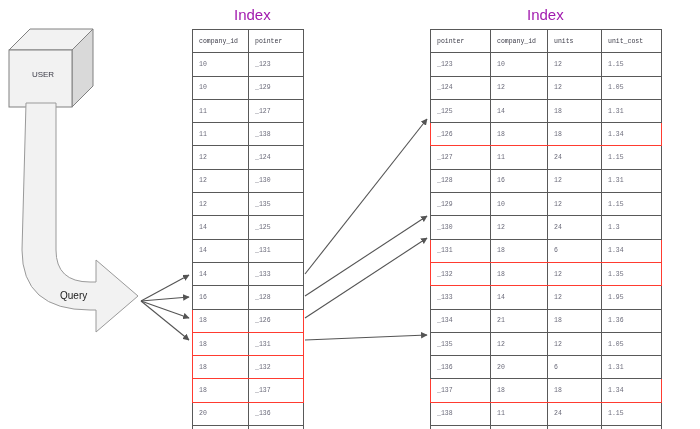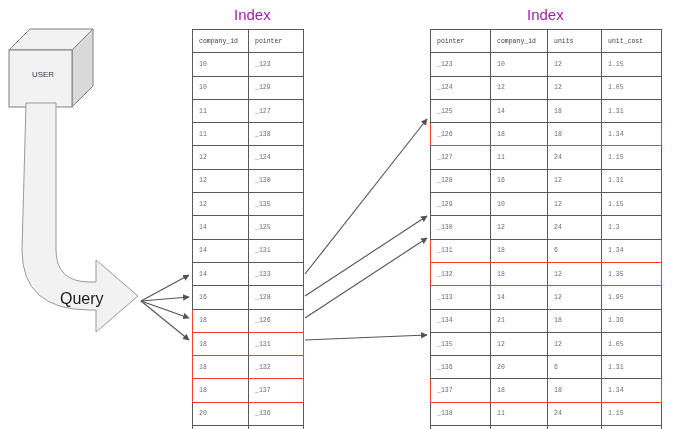--- a/index.html
+++ b/index.html
@@ -72,21 +72,21 @@
     font-size:8px;color:#3a3a46;
     font-family:"Liberation Sans", sans-serif;
     pointer-events:none;
     margin-top:6px;
   }
 
   
   #query-arrow{position:absolute;left:18px;top:100px;width:160px;height:245px;}
   #query-label{
     position:absolute;left:60px;top:290px;
-    font-size:16px;color:#1a1a1a;
+    font-size:10px;color:#1a1a1a;
     font-family:"Liberation Sans", sans-serif;
     white-space:nowrap;
   }
 
   
   #connectors{position:absolute;left:0;top:0;width:700px;height:429px;pointer-events:none;}
 </style>
 </head>
 <body>
 

